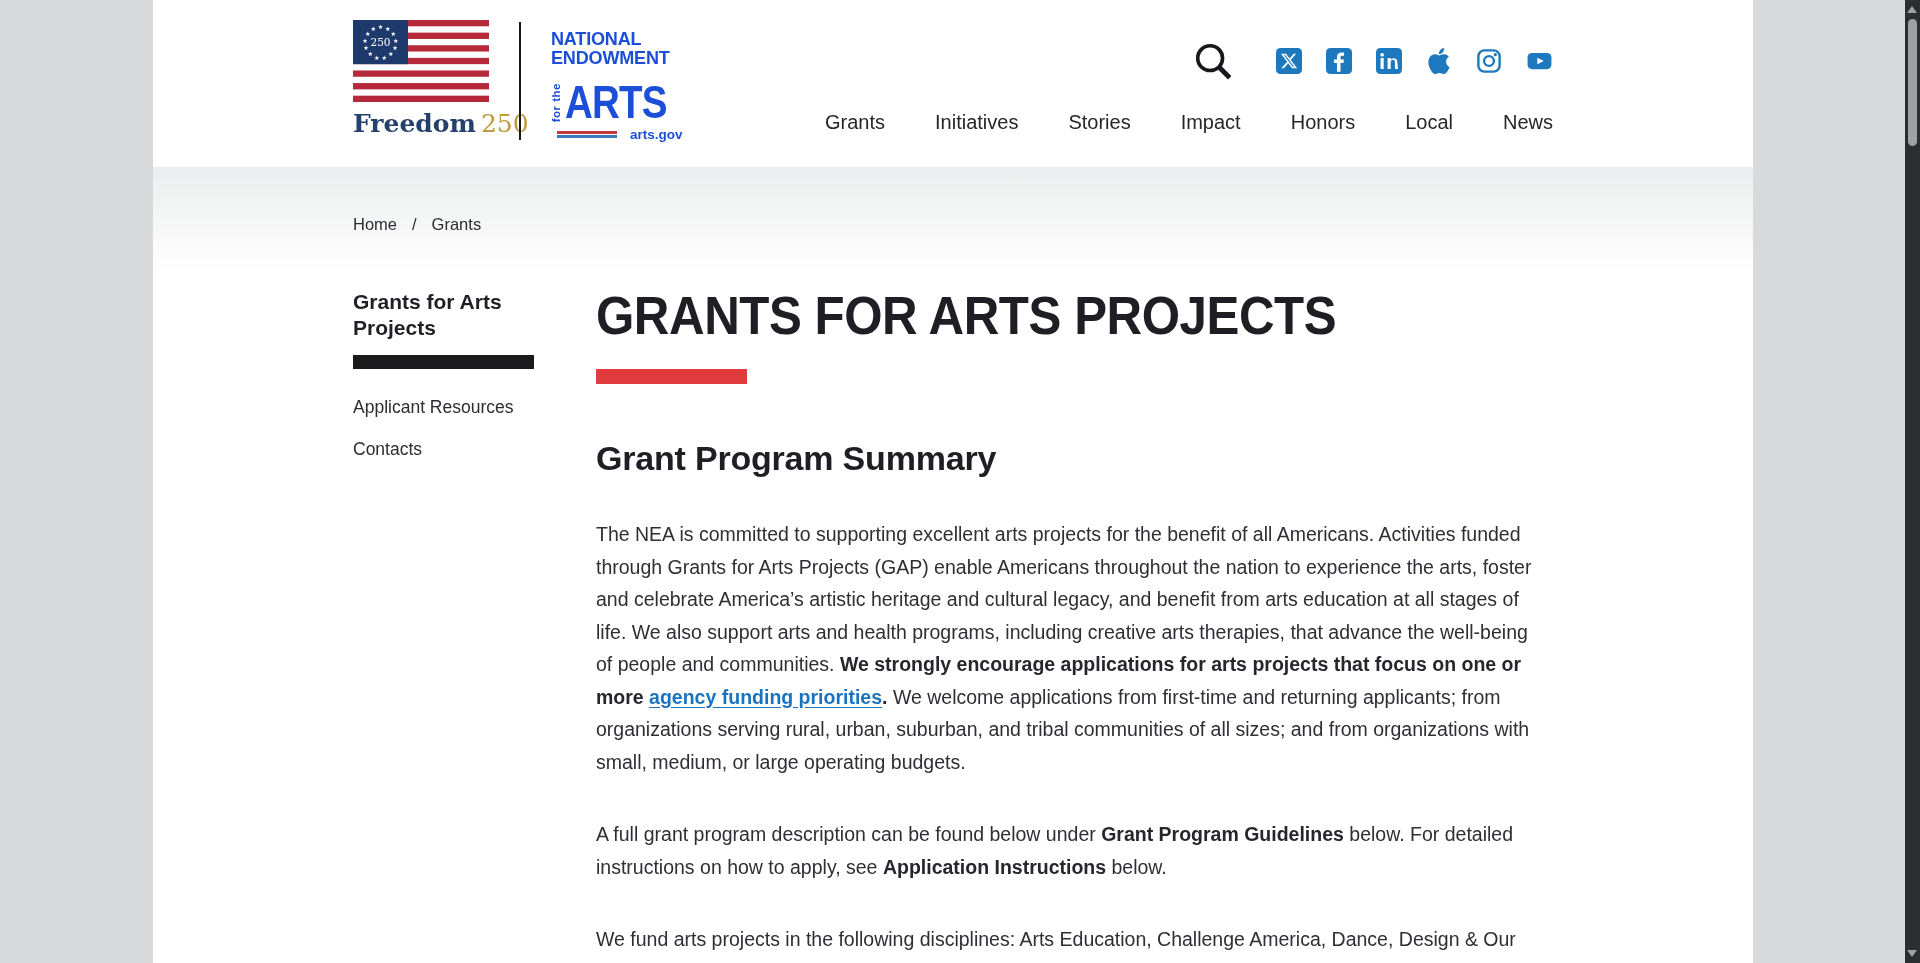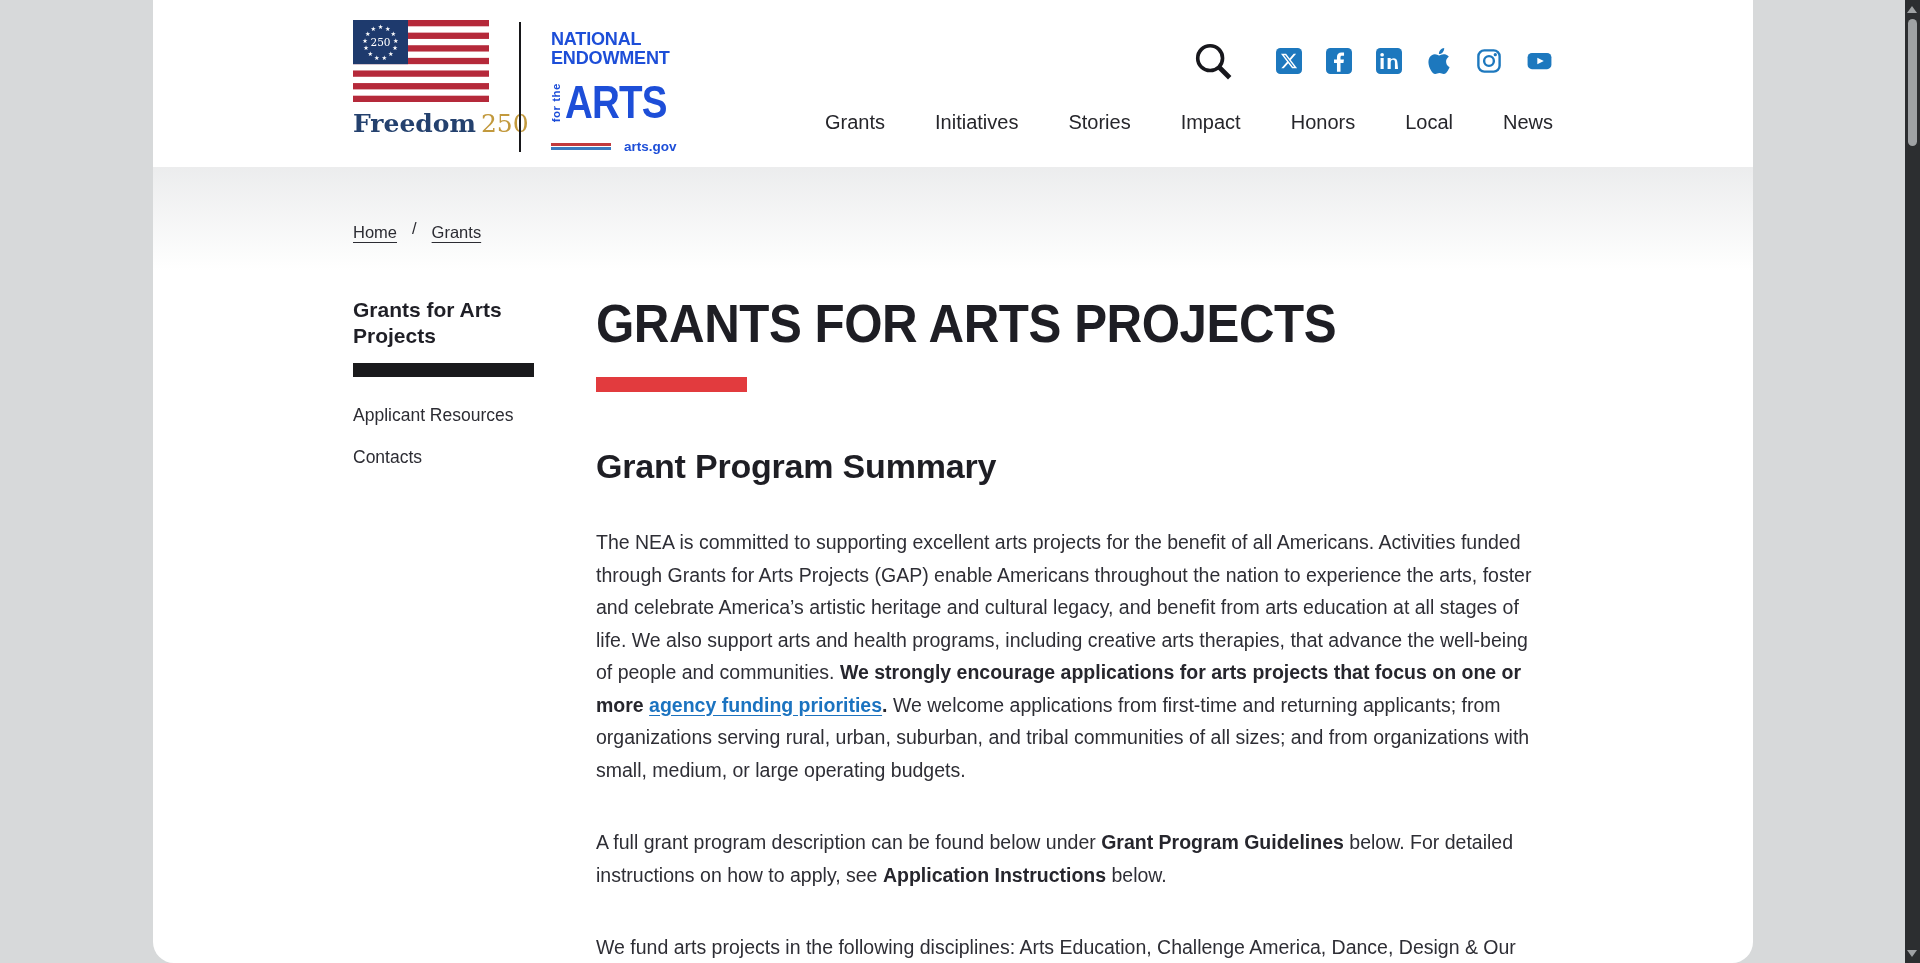--- a/index.html
+++ b/index.html
@@ -8,41 +8,40 @@
     position: relative;
     width: 1920px; height: 963px;
     background: #d7d9da;
     overflow: hidden;
     font-family: "Liberation Sans", sans-serif;
   }
   .page {
     position: absolute; left: 153px; top: 0;
     width: 1600px; height: 100%;
     background: #ffffff;
-    border-radius: 21px;
   }
   .inner { width: 1200px; margin: 0 auto; }
 
   
   .site-header { position: relative; height: 167px; background:#fff; z-index: 5; }
   .header-inner { position: relative; height: 100%; }
 
   .logo-group { position: absolute; left: 0; top: 20px; display: flex; gap: 30px; text-decoration: none; cursor: pointer; }
   .freedom-logo { width: 136px; }
   .freedom-logo svg { display: block; }
   .freedom-text { margin-top: 7px; font-family: "DejaVu Serif", serif; font-size: 25px; font-weight: bold; color: #24416e; white-space: nowrap; }
   .freedom-text .fnum { color: #c2993d; font-weight: normal; margin-left: 5px; }
   .logo-divider { width: 2px; background: #17171a; margin: 2px 0; }
 
   .nea-logo { padding-top: 10px; color: #1d4ed8; }
   .nea-top { font-size: 19px; font-weight: 800; line-height: 0.98; letter-spacing: -0.2px; transform: scaleX(0.95); transform-origin: left; }
   .nea-mid { display: flex; align-items: flex-end; margin-top: 15px; }
   .for-the { writing-mode: vertical-rl; transform: rotate(180deg); font-size: 11.5px; font-weight: 700; letter-spacing: 0.5px; line-height: 1; margin-right: 2px; }
   .arts { display: inline-block; font-size: 47px; font-weight: 900; line-height: 0.85; letter-spacing: -1px; transform: scaleX(0.82); transform-origin: left bottom; }
-  .nea-bottom { display: flex; align-items: center; margin-top: 17px; gap: 13px; }
+  .nea-bottom { display: flex; align-items: center; margin-top: 5px; gap: 13px; justify-content: center; }
   .stripes { width: 60px; }
   .s-red { display:block; height: 3px; background: #c23a3c; }
   .s-blue { display:block; height: 3px; background: #3a7abf; margin-top: 1px; }
   .domain { font-size: 13.5px; font-weight: 700; }
 
   .header-right { position: absolute; right: 0; top: 40px; display: flex; flex-direction: column; align-items: flex-end; gap: 29px; }
   .icons-row { display: flex; align-items: center; gap: 24px; }
   .search-btn { background: none; border: none; padding: 0; cursor: pointer; margin-right: 18px; }
   .search-btn svg { display: block; }
   .social { display: block; cursor: pointer; }
@@ -51,21 +50,21 @@
   .main-nav a { font-size: 20px; color: #26262b; text-decoration: none; cursor: pointer; }
 
   .page-shade {
     position: absolute; top: 167px; left: 0; width: 100%; height: 105px;
     background: linear-gradient(to bottom, rgba(105,112,118,0.13), rgba(105,112,118,0));
     pointer-events: none; z-index: 2;
   }
 
   
   .breadcrumb { position: relative; z-index: 3; padding-top: 48px; display: flex; align-items: center; gap: 15px; font-size: 16.5px; }
-  .breadcrumb a { color: #2c2c33; text-decoration: underline; text-underline-offset: 4px; cursor: pointer; margin-top: 8px; }
+  .breadcrumb a { color: #2c2c33; text-underline-offset: 4px; cursor: pointer; }
   .breadcrumb .sep { color: #2c2c33; }
 
   
   .content { position: relative; z-index: 3; display: flex; margin-top: 55px; }
   .sidebar { width: 181px; flex: none; }
   .sidebar-title { font-size: 21px; font-weight: 800; color: #1f1f26; line-height: 1.25; }
   .sidebar-bar { height: 14px; background: #1a1a1c; margin-top: 13px; margin-bottom: 27px; }
   .side-link { display: block; font-size: 17.5px; line-height: 1.32; color: #2c2c33; text-decoration: none; margin-bottom: 19px; cursor: pointer; }
 
   .main { margin-left: 62px; width: 947px; }

